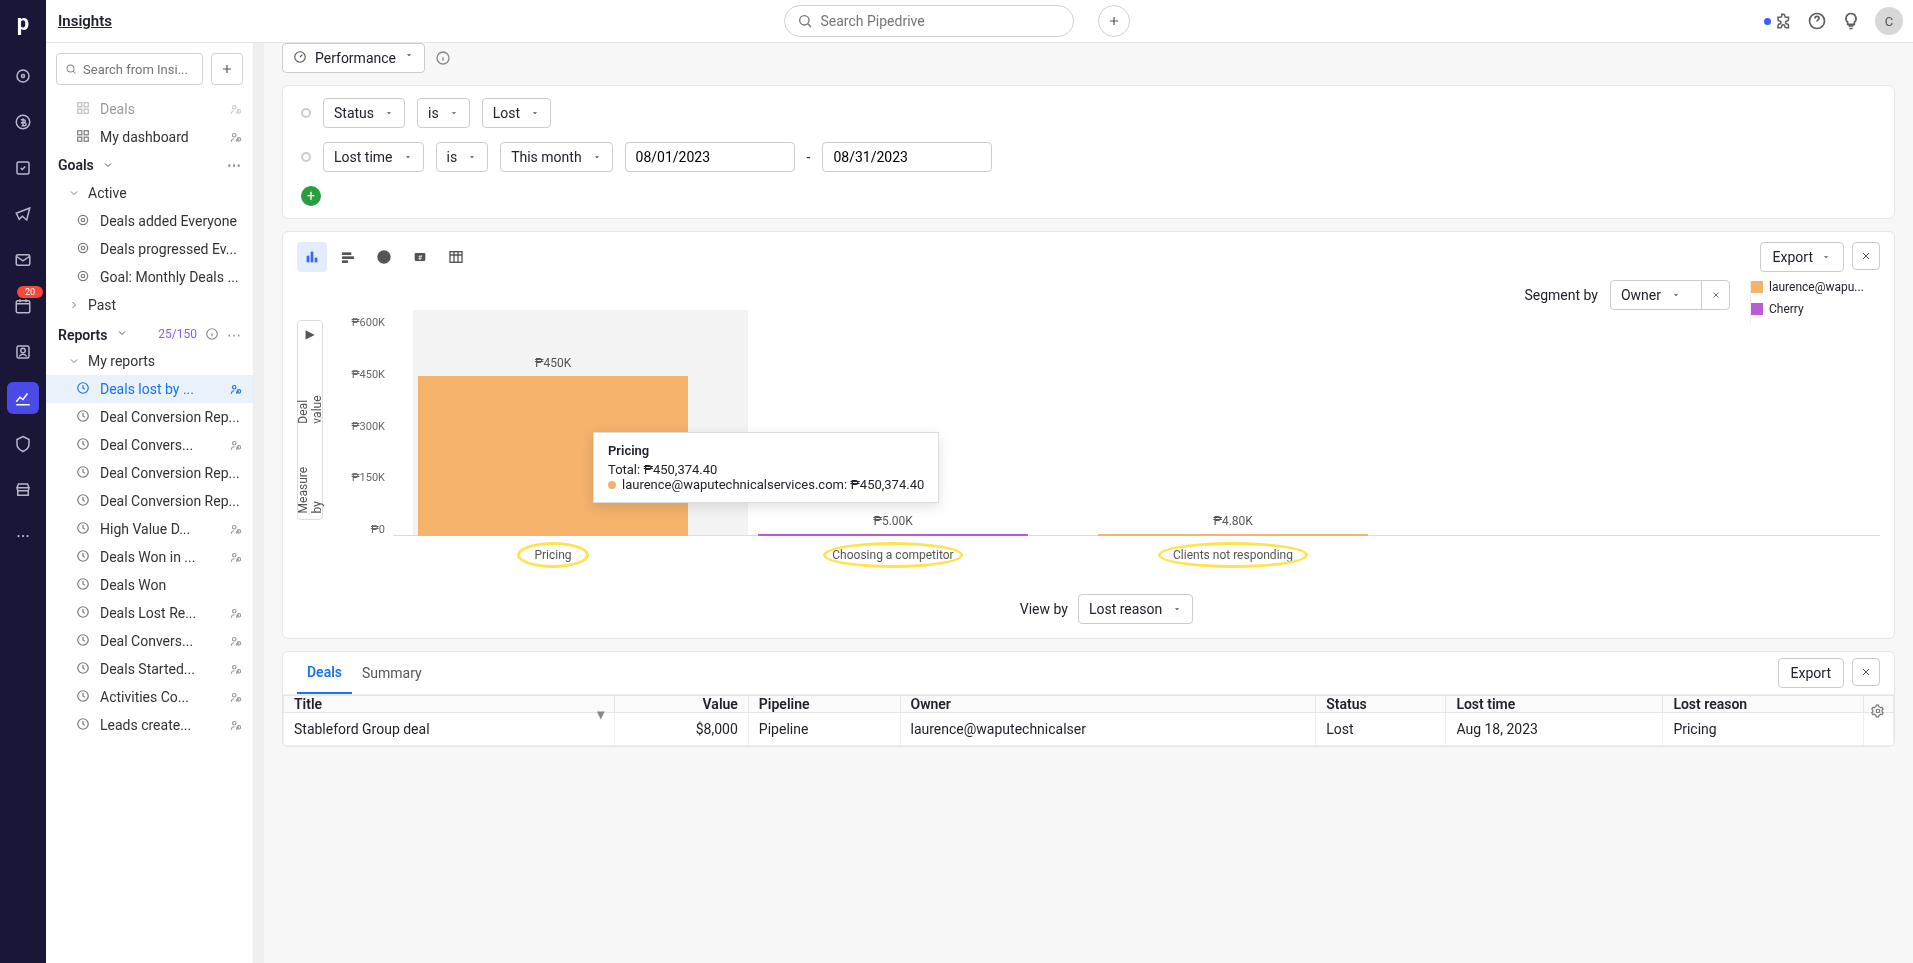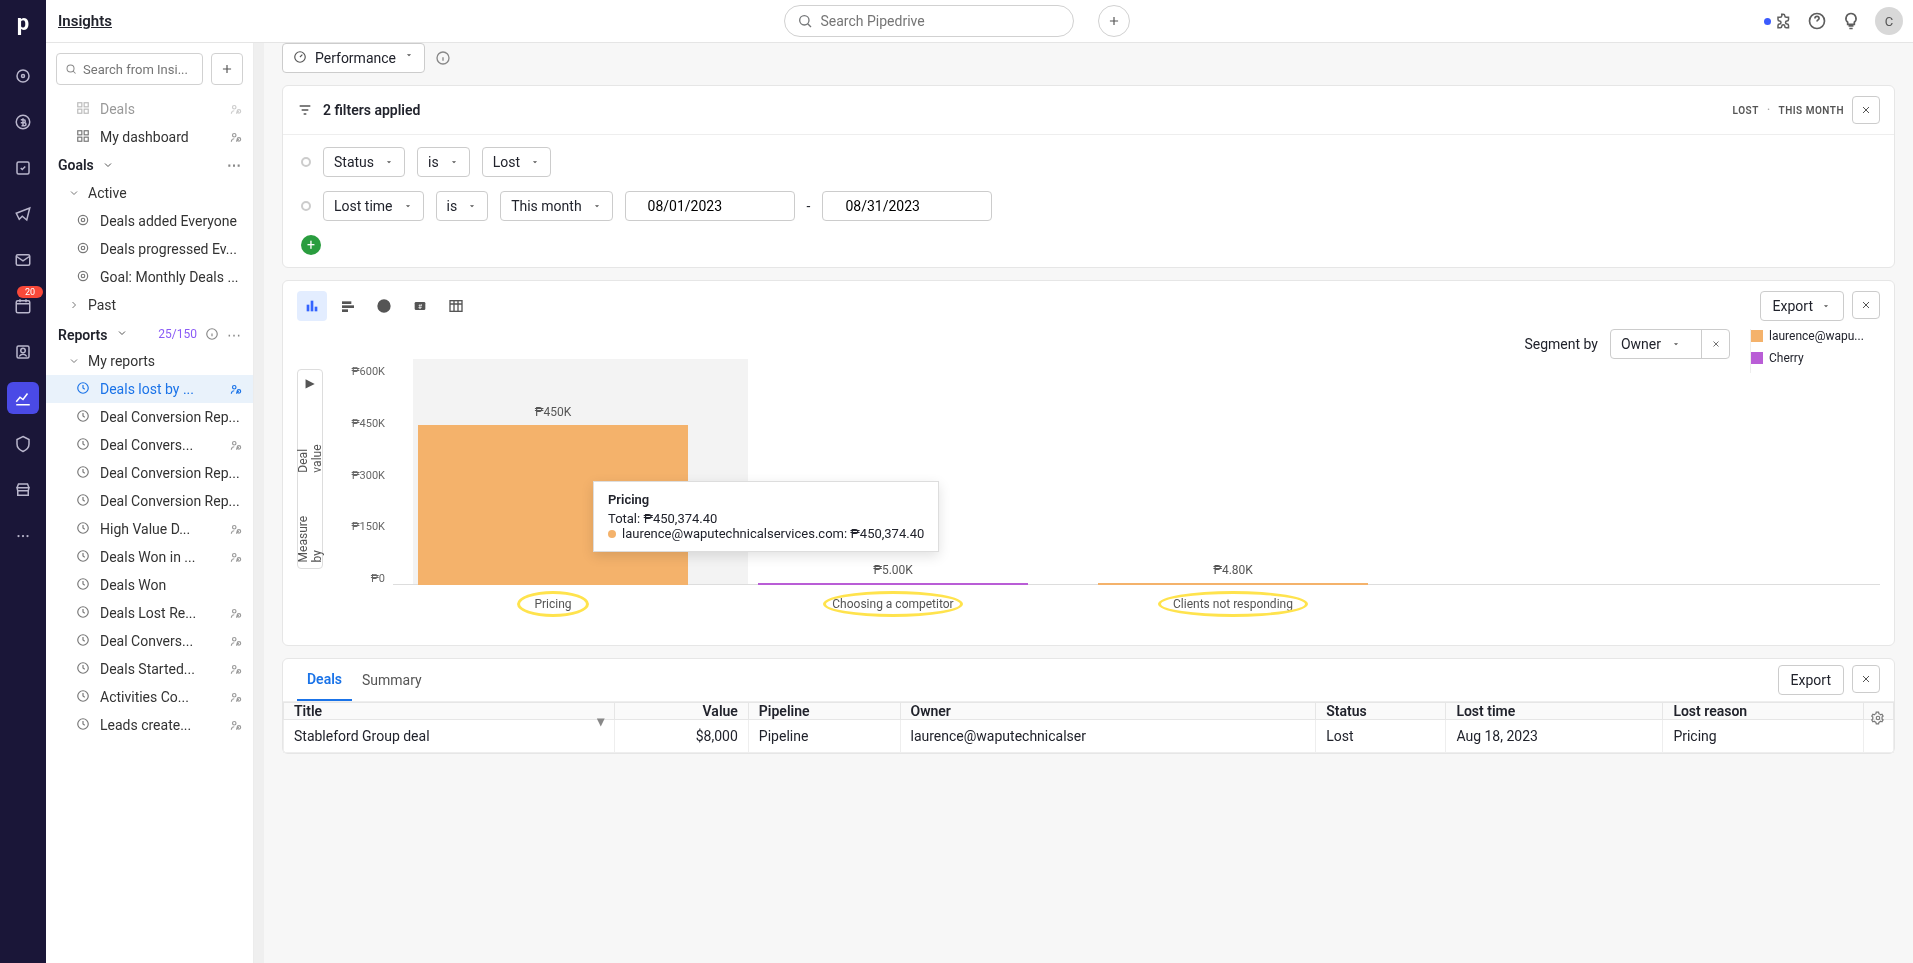--- a/index.html
+++ b/index.html
@@ -71,21 +71,21 @@
 .card { background: #fff; border: 1px solid #e6e6e6; border-radius: 6px; margin: 0 18px 12px; }
 .filter-head { display: flex; align-items: center; padding: 10px 14px; border-bottom: 1px solid #eee; gap: 10px; }
 .filter-head .rlabels { margin-left: auto; display: flex; align-items: center; gap: 8px; }
 .tag-caps { font-size: 10px; letter-spacing: 0.5px; color: #555; font-weight: 600; }
 .tag-dot { color: #aaa; }
 .close-sq { width: 28px; height: 28px; border: 1px solid #ccc; border-radius: 4px; display: flex; align-items: center; justify-content: center; cursor: pointer; }
 .filter-body { padding: 12px 18px; }
 .filter-line { display: flex; align-items: center; gap: 12px; margin-bottom: 14px; }
 .filter-line .bullet { width: 10px; height: 10px; border: 2px solid #ccc; border-radius: 50%; }
 .fchip { border: 1px solid #ccc; background: #fff; border-radius: 4px; padding: 6px 10px; display: flex; align-items: center; gap: 10px; font-size: 14px; cursor: pointer; }
-.date-input { border: 1px solid #ccc; border-radius: 4px; padding: 6px 22px; width: 170px; font-size: 14px; }
+.date-input { border: 1px solid #ccc; border-radius: 4px; padding: 6px 10px; width: 170px; font-size: 14px; }
 .add-circle { width: 20px; height: 20px; background: #2a9d3f; color: #fff; border-radius: 50%; display: flex; align-items: center; justify-content: center; font-size: 14px; cursor: pointer; }
 
 
 .chart-card { background: #fff; border: 1px solid #e6e6e6; border-radius: 6px; margin: 0 18px 12px; padding: 10px 14px; }
 .chart-toolbar { display: flex; align-items: center; }
 .ct-icons { display: flex; gap: 6px; }
 .ct-icon { width: 30px; height: 30px; border-radius: 4px; display: flex; align-items: center; justify-content: center; cursor: pointer; color: #555; }
 .ct-icon.active { background: #e3edff; color: #3463ff; }
 .chart-toolbar .right { margin-left: auto; display: flex; gap: 8px; }
 .export-btn { border: 1px solid #ccc; border-radius: 4px; padding: 6px 12px; display: flex; align-items: center; gap: 8px; cursor: pointer; font-size: 14px; }
@@ -580,36 +580,20 @@
                 <path d="M7 10l5 5 5-5z"></path>
               </svg>
           </div>
           <svg class="info-ic" width="16" height="16" viewBox="0 0 24 24" fill="none" stroke="#888" stroke-width="2">
               <circle cx="12" cy="12" r="9"></circle>
               <path d="M12 8h.01M11 12h1v4"></path>
             </svg>
         </div>
 
         <div class="card">
-          <div class="filter-head">
-            <svg width="16" height="16" viewBox="0 0 24 24" fill="none" stroke="#555" stroke-width="2">
-                <path d="M4 6h16M7 12h10M10 18h4"></path>
-              </svg>
-            <span style="font-weight:600">2 filters applied</span>
-            <div class="rlabels">
-              <span class="tag-caps">LOST</span>
-              <span class="tag-dot">·</span>
-              <span class="tag-caps">THIS MONTH</span>
-              <div class="close-sq">
-                  <svg width="12" height="12" viewBox="0 0 24 24" fill="none" stroke="#555" stroke-width="2">
-                    <path d="M6 6l12 12M6 18L18 6"></path>
-                  </svg>
-                </div>
-            </div>
-          </div>
           <div class="filter-body">
             <div class="filter-line">
               <span class="bullet"></span>
               <div class="fchip">
                   <span>Status</span>
                   <svg width="10" height="10" viewBox="0 0 24 24" fill="#555">
                     <path d="M7 10l5 5 5-5z"></path>
                   </svg>
                 </div>
               <div class="fchip">
@@ -773,20 +757,29 @@
                     <div class="tt-title">Pricing</div>
                     <div>Total: ₱450,374.40</div>
                     <div class="tt-row">
                         <span class="dot"></span>
                         <span>laurence@waputechnicalservices.com: ₱450,374.40</span>
                       </div>
                   </div>
                 </div>
               </div>
 
+              <div class="viewby">
+                <span>View by</span>
+                <div class="fchip">
+                    <span>Lost reason</span>
+                    <svg width="10" height="10" viewBox="0 0 24 24" fill="#555">
+                      <path d="M7 10l5 5 5-5z"></path>
+                    </svg>
+                  </div>
+              </div>
             </div>
           </div>
         </div>
 
         <div class="table-card">
           <div class="table-tabs">
             <div class="ttab active">Deals</div>
             <div class="ttab">Summary</div>
             <div class="right">
               <div class="export-btn">

